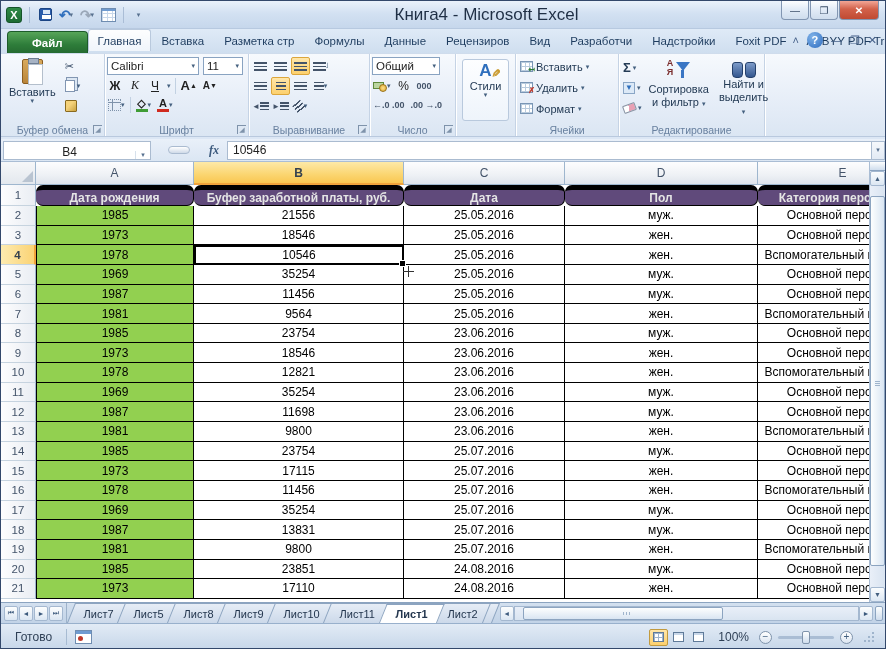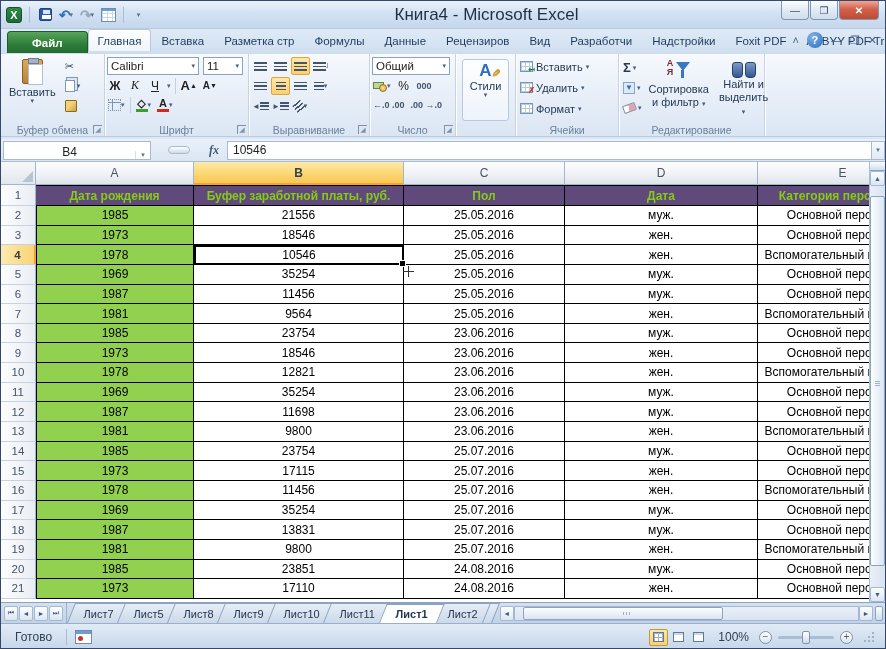--- a/index.html
+++ b/index.html
@@ -112,21 +112,21 @@
     background:linear-gradient(#fdfdfe,#eef1f5 60%,#dfe4ec);border-right:1px solid #9eb6ce;border-bottom:1px solid #9eb6ce;}
   .chrow .ch.hl{background:linear-gradient(#fde9a8,#fbd570 60%,#f9c752);border-bottom:2px solid #f0a33c;color:#35414f;font-weight:bold;}
   .corner{position:relative;background:linear-gradient(#f6f7f9,#e3e8ee);border-right:1px solid #9eb6ce;border-bottom:1px solid #9eb6ce;}
   .corner::after{content:"";position:absolute;right:2px;bottom:2px;border-left:11px solid transparent;border-bottom:11px solid #b9c4d1;}
   .rn{display:flex;align-items:center;justify-content:center;font-size:11.5px;color:#44546a;
     background:linear-gradient(90deg,#fdfdfe,#e9edf3);border-right:1px solid #9eb6ce;border-bottom:1px solid #c6d3df;}
   .rn.hl{background:linear-gradient(90deg,#fdeBB0,#fbd375);border-right:2px solid #f0a33c;font-weight:bold;color:#35414f;}
   .cell{position:relative;display:flex;align-items:center;justify-content:center;font-size:12px;color:#000;background:#fff;
     border-right:1px solid #000;border-bottom:1px solid #000;white-space:nowrap;overflow:hidden;}
   .cell.c0{background:#92d050;border-left:1px solid #000;}
-  .cell.hdr{background:#604a7b;color:#84cc16;font-weight:bold;border-top:1px solid #000000;font-size:12px;}
+  .cell.hdr{background:#604a7b;color:#e5e5e5;font-weight:bold;border-top:5px solid #000000;font-size:12px;border-radius:7px;}
   .cell.ce{overflow:visible;}
   .cell.sel{border:2px solid #000;z-index:3;overflow:visible;}
   .cell.sel::after{content:"";position:absolute;right:-4px;bottom:-4px;width:5px;height:5px;background:#000;border:1px solid #fff;}
   .cursorcross{position:absolute;left:402px;top:104px;width:11px;height:11px;z-index:6;pointer-events:none;}
   .cursorcross::before{content:"";position:absolute;left:5px;top:0;width:1px;height:11px;background:#333;}
   .cursorcross::after{content:"";position:absolute;left:0;top:5px;width:11px;height:1px;background:#333;}
   
   .vscroll{position:absolute;right:0;top:0;width:16px;height:440px;background:#dfe8f3;border-left:1px solid #aabdd4;display:flex;flex-direction:column;z-index:5;}
   .vsplit{height:9px;background:linear-gradient(#fdfefe,#cfdded);border-bottom:1px solid #8ca4c0;}
   .sbtn{height:15px;display:flex;align-items:center;justify-content:center;font-size:7px;color:#44607f;
@@ -369,21 +369,21 @@
               <span class="drop">▾</span>
             </div>
         </div>
       </div>
       <div class="grplabel">Выравнивание</div>
       <div class="launcher">◢</div>
     </div>
 
     <div class="grp" style="width:86px">
       <div class="fgrid">
-        <div class="combo" style="width:78px">
+        <div class="combo" style="width:68px">
             <span>Общий</span>
             <span class="drop">▾</span>
           </div>
         <div class="frow">
           <div class="fbtn">
               <span class="numico">
                 <span class="note"></span>
                 <span class="coin"></span>
               </span>
               <span class="drop">▾</span>
@@ -498,22 +498,22 @@
         <div class="ch hl">B</div>
         <div class="ch">C</div>
         <div class="ch">D</div>
         <div class="ch">E</div>
       </div>
     <div>
         <div class="grow" style="height: 21px;">
           <div class="rn">1</div>
           <div class="cell hdr">Дата рождения</div>
           <div class="cell hdr">Буфер заработной платы, руб.</div>
+          <div class="cell hdr">Дата</div>
           <div class="cell hdr">Пол</div>
-          <div class="cell hdr">Дата</div>
           <div class="cell hdr ce">Категория персонала</div>
         </div>
         <div class="grow" style="height: 19.65px;">
           <div class="rn">2</div>
           <div class="cell c0">1985</div>
           <div class="cell">21556</div>
           <div class="cell">25.05.2016</div>
           <div class="cell">муж.</div>
           <div class="cell ce">Основной персонал</div>
         </div>

